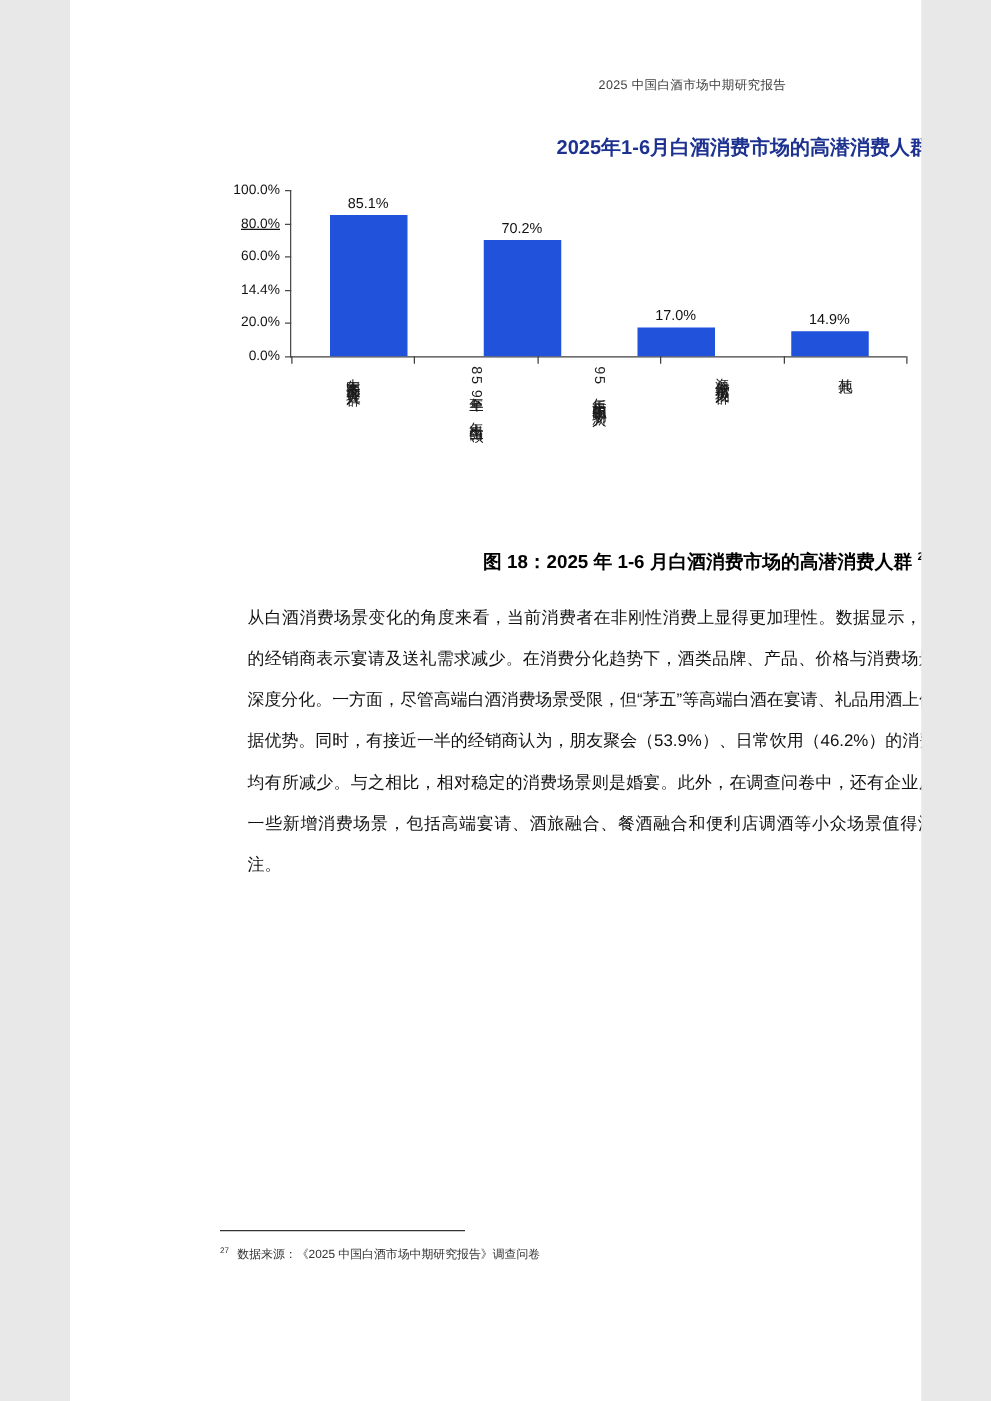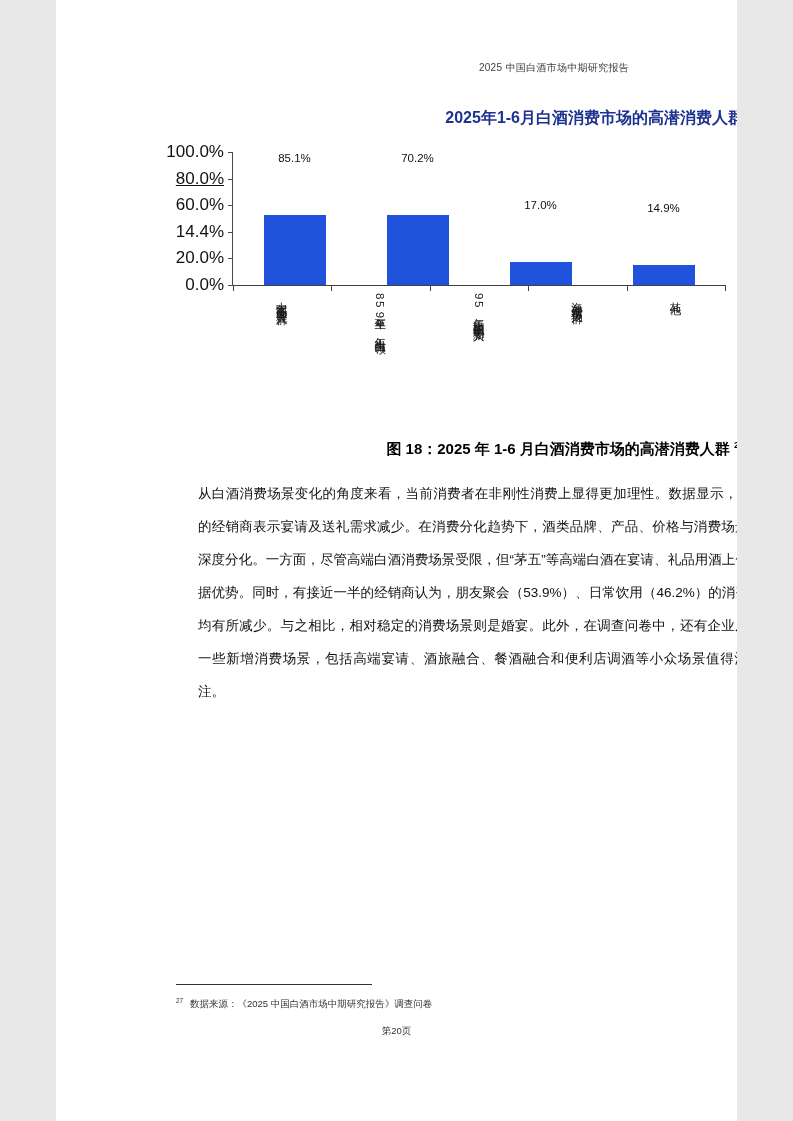--- a/index.html
+++ b/index.html
@@ -11,31 +11,31 @@
     position:absolute;top:61px;right:108px;font-size:10px;color:#3d3d3d;letter-spacing:.3px;
   }
   .chart-title{
     position:absolute;top:108px;left:110px;width:578px;text-align:right;
     font-size:16px;font-weight:bold;color:#1c3190;
   }
   
   .y-axis-labels{position:absolute;left:110px;top:152px;width:58px;height:133px;}
   .ytick-label{
     position:absolute;right:0;transform:translateY(-50%);
-    font-size:17px;color:#111;white-space:nowrap;
+    font-size:11px;color:#111;white-space:nowrap;
   }
   .plot{
     position:absolute;left:176px;top:152px;width:492px;height:133px;
     border-left:1.2px solid #4a4a4a;border-bottom:1.5px solid #404040;
   }
   .ytick{position:absolute;left:-5px;width:5px;height:1px;background:#4a4a4a;}
   .xtick{position:absolute;bottom:-6px;width:1px;height:6px;background:#404040;}
   .bars{position:absolute;left:0;top:0;width:100%;height:100%;display:flex;}
   .bar-slot{
-    flex:1;display:flex;flex-direction:column;justify-content:flex-end;align-items:center;height:100%;gap:48px;
+    flex:1;display:flex;flex-direction:column;justify-content:flex-end;align-items:center;height:100%;
   }
   .bar-value{font-size:11.5px;color:#111;margin-bottom:3px;white-space:nowrap;}
   .bar{width:62px;}
   .x-axis-labels{
     position:absolute;left:176px;top:293px;width:492px;height:140px;display:flex;
   }
   .x-label-slot{flex:1;display:flex;justify-content:center;}
   .x-label{
     writing-mode:vertical-rl;text-orientation:mixed;
     font-size:11.5px;letter-spacing:1.5px;color:#1a1a1a;line-height:1.15;
@@ -138,16 +138,15 @@
 
   <div class="body-paragraph">从白酒消费场景变化的角度来看，当前消费者在非刚性消费上显得更加理性。数据显示，80.8%的经销商表示宴请及送礼需求减少。在消费分化趋势下，酒类品牌、产品、价格与消费场景出现深度分化。一方面，尽管高端白酒消费场景受限，但“茅五”等高端白酒在宴请、礼品用酒上依然占据优势。同时，有接近一半的经销商认为，朋友聚会（53.9%）、日常饮用（46.2%）的消费场景均有所减少。与之相比，相对稳定的消费场景则是婚宴。此外，在调查问卷中，还有企业反映了一些新增消费场景，包括高端宴请、酒旅融合、餐酒融合和便利店调酒等小众场景值得酒企关注。</div>
 
   <div class="footnote-rule"></div>
 
   <div class="footnote">
     <sup>27</sup>
     <span>数据来源：《2025 中国白酒市场中期研究报告》调查问卷</span>
   </div>
 
-  <div class="page-number">第20页</div>
 
 
 </div>
 
 </body></html>

